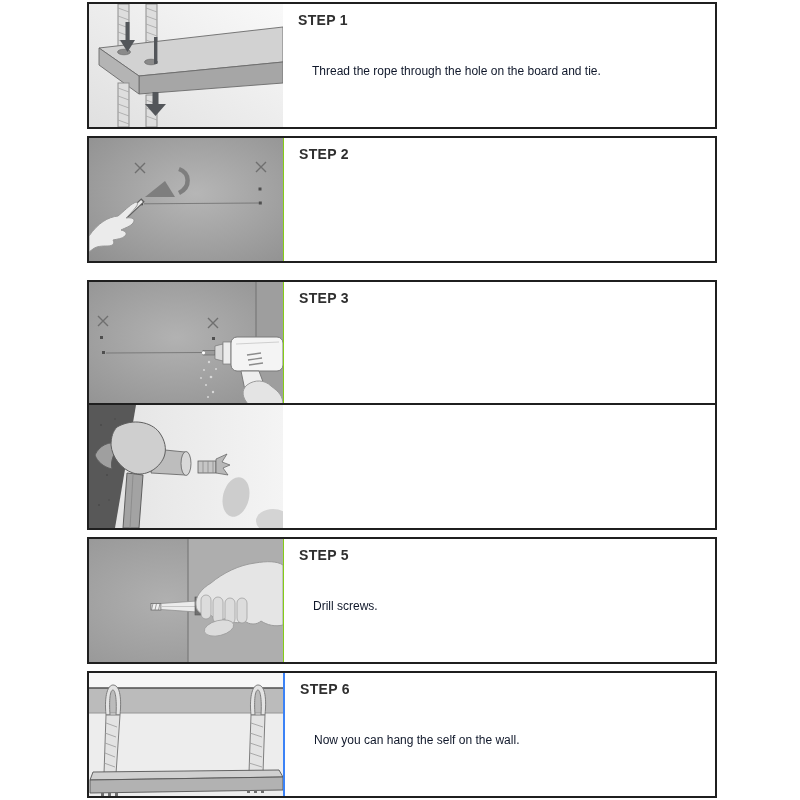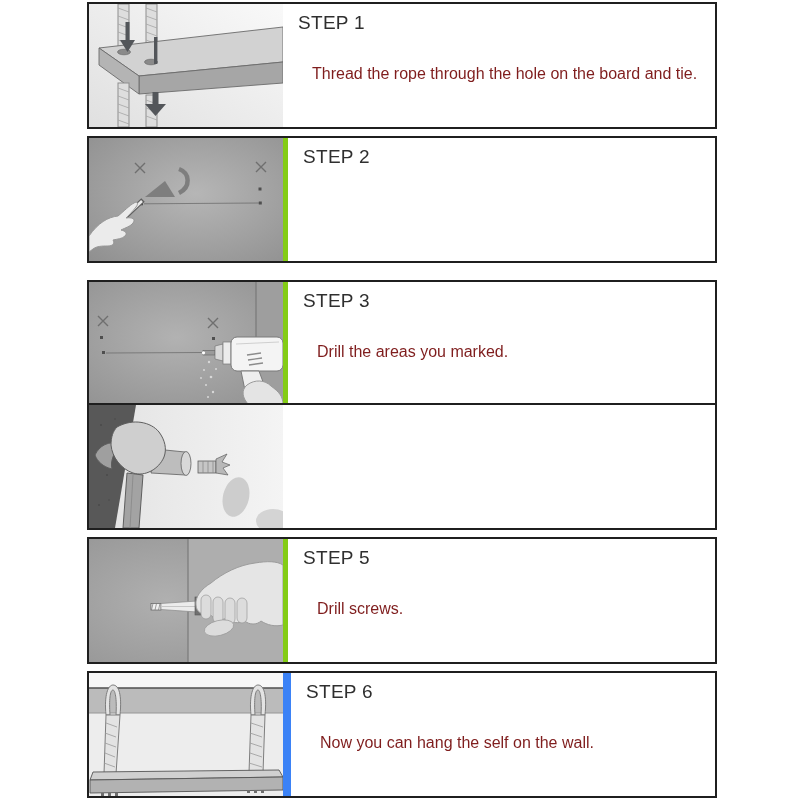--- a/index.html
+++ b/index.html
@@ -15,32 +15,33 @@
     left:87px;
     width:630px;height:127px;
     border:2px solid #1f1f1f;
     box-sizing:border-box;
     background:#ffffff;
     display:flex;
   }
   .illu{flex:0 0 194px;width:194px;height:123px;overflow:hidden;}
   .illu svg{display:block;width:194px;height:123px;}
   .text{flex:1 1 auto;position:relative;background:#ffffff;}
-  .text.sep{border-left:5px solid #84cc16;padding-left:29px;}
-  .text.sep6{border-left:8px solid #3b82f6;}
+  .text.sep{border-left:1px solid #84cc16;padding-left:29px;}
+  .text.sep6{border-left:2px solid #3b82f6;}
   .heading{
     position:absolute;top:9px;left:15px;
-    font-size:19px;line-height:1.1;
+    font-size:14px;line-height:1.1;
     color:#2f2f2f;letter-spacing:0.3px;
     white-space:nowrap;
+    font-weight:bold;
   }
   .desc{
     position:absolute;top:60px;left:29px;
-    font-size:16px;line-height:1.2;
-    color:#7f1d1d;
+    font-size:12px;line-height:1.2;
+    color:#0f172a;
     white-space:nowrap;
   }
 </style>
 </head>
 <body>
 
 <div class="panel" style="top:2px">
   <div class="illu">
     <svg viewBox="0 0 194 123" preserveAspectRatio="none">
       <defs>
@@ -164,21 +165,20 @@
         <rect x="142" y="55" width="52" height="34" rx="6" fill="#f4f4f4" stroke="#7a7a7a" stroke-width="1"></rect>
         <line x1="147" y1="62" x2="190" y2="60" stroke="#cfcfcf" stroke-width="1"></line>
         <path d="M158,73 l14,-2 M159,78 l14,-2 M160,83 l14,-2" stroke="#8b8b8b" stroke-width="1.4" fill="none"></path>
         <polygon points="152,89 170,89 180,116 158,118" fill="#eeeeee" stroke="#7a7a7a" stroke-width="1"></polygon>
       </g>
       <path d="M158,103 C166,97 176,98 182,104 C190,110 194,114 194,123 L160,123 C153,116 152,108 158,103 Z" fill="#e4e4e4" stroke="#9a9a9a" stroke-width="1"></path>
     </svg>
   </div>
   <div class="text sep">
     <div class="heading">STEP 3</div>
-    <div class="desc">Drill the areas you marked.</div>
   </div>
 </div>
 
 <div class="panel" style="top:403px">
   <div class="illu">
     <svg viewBox="0 0 194 123" preserveAspectRatio="none">
       <defs>
         <linearGradient id="g4" x1="0" y1="0" x2="1" y2="0">
           <stop offset="0" stop-color="#e2e2e2"></stop>
             <stop offset="1" stop-color="#f4f4f4"></stop>

